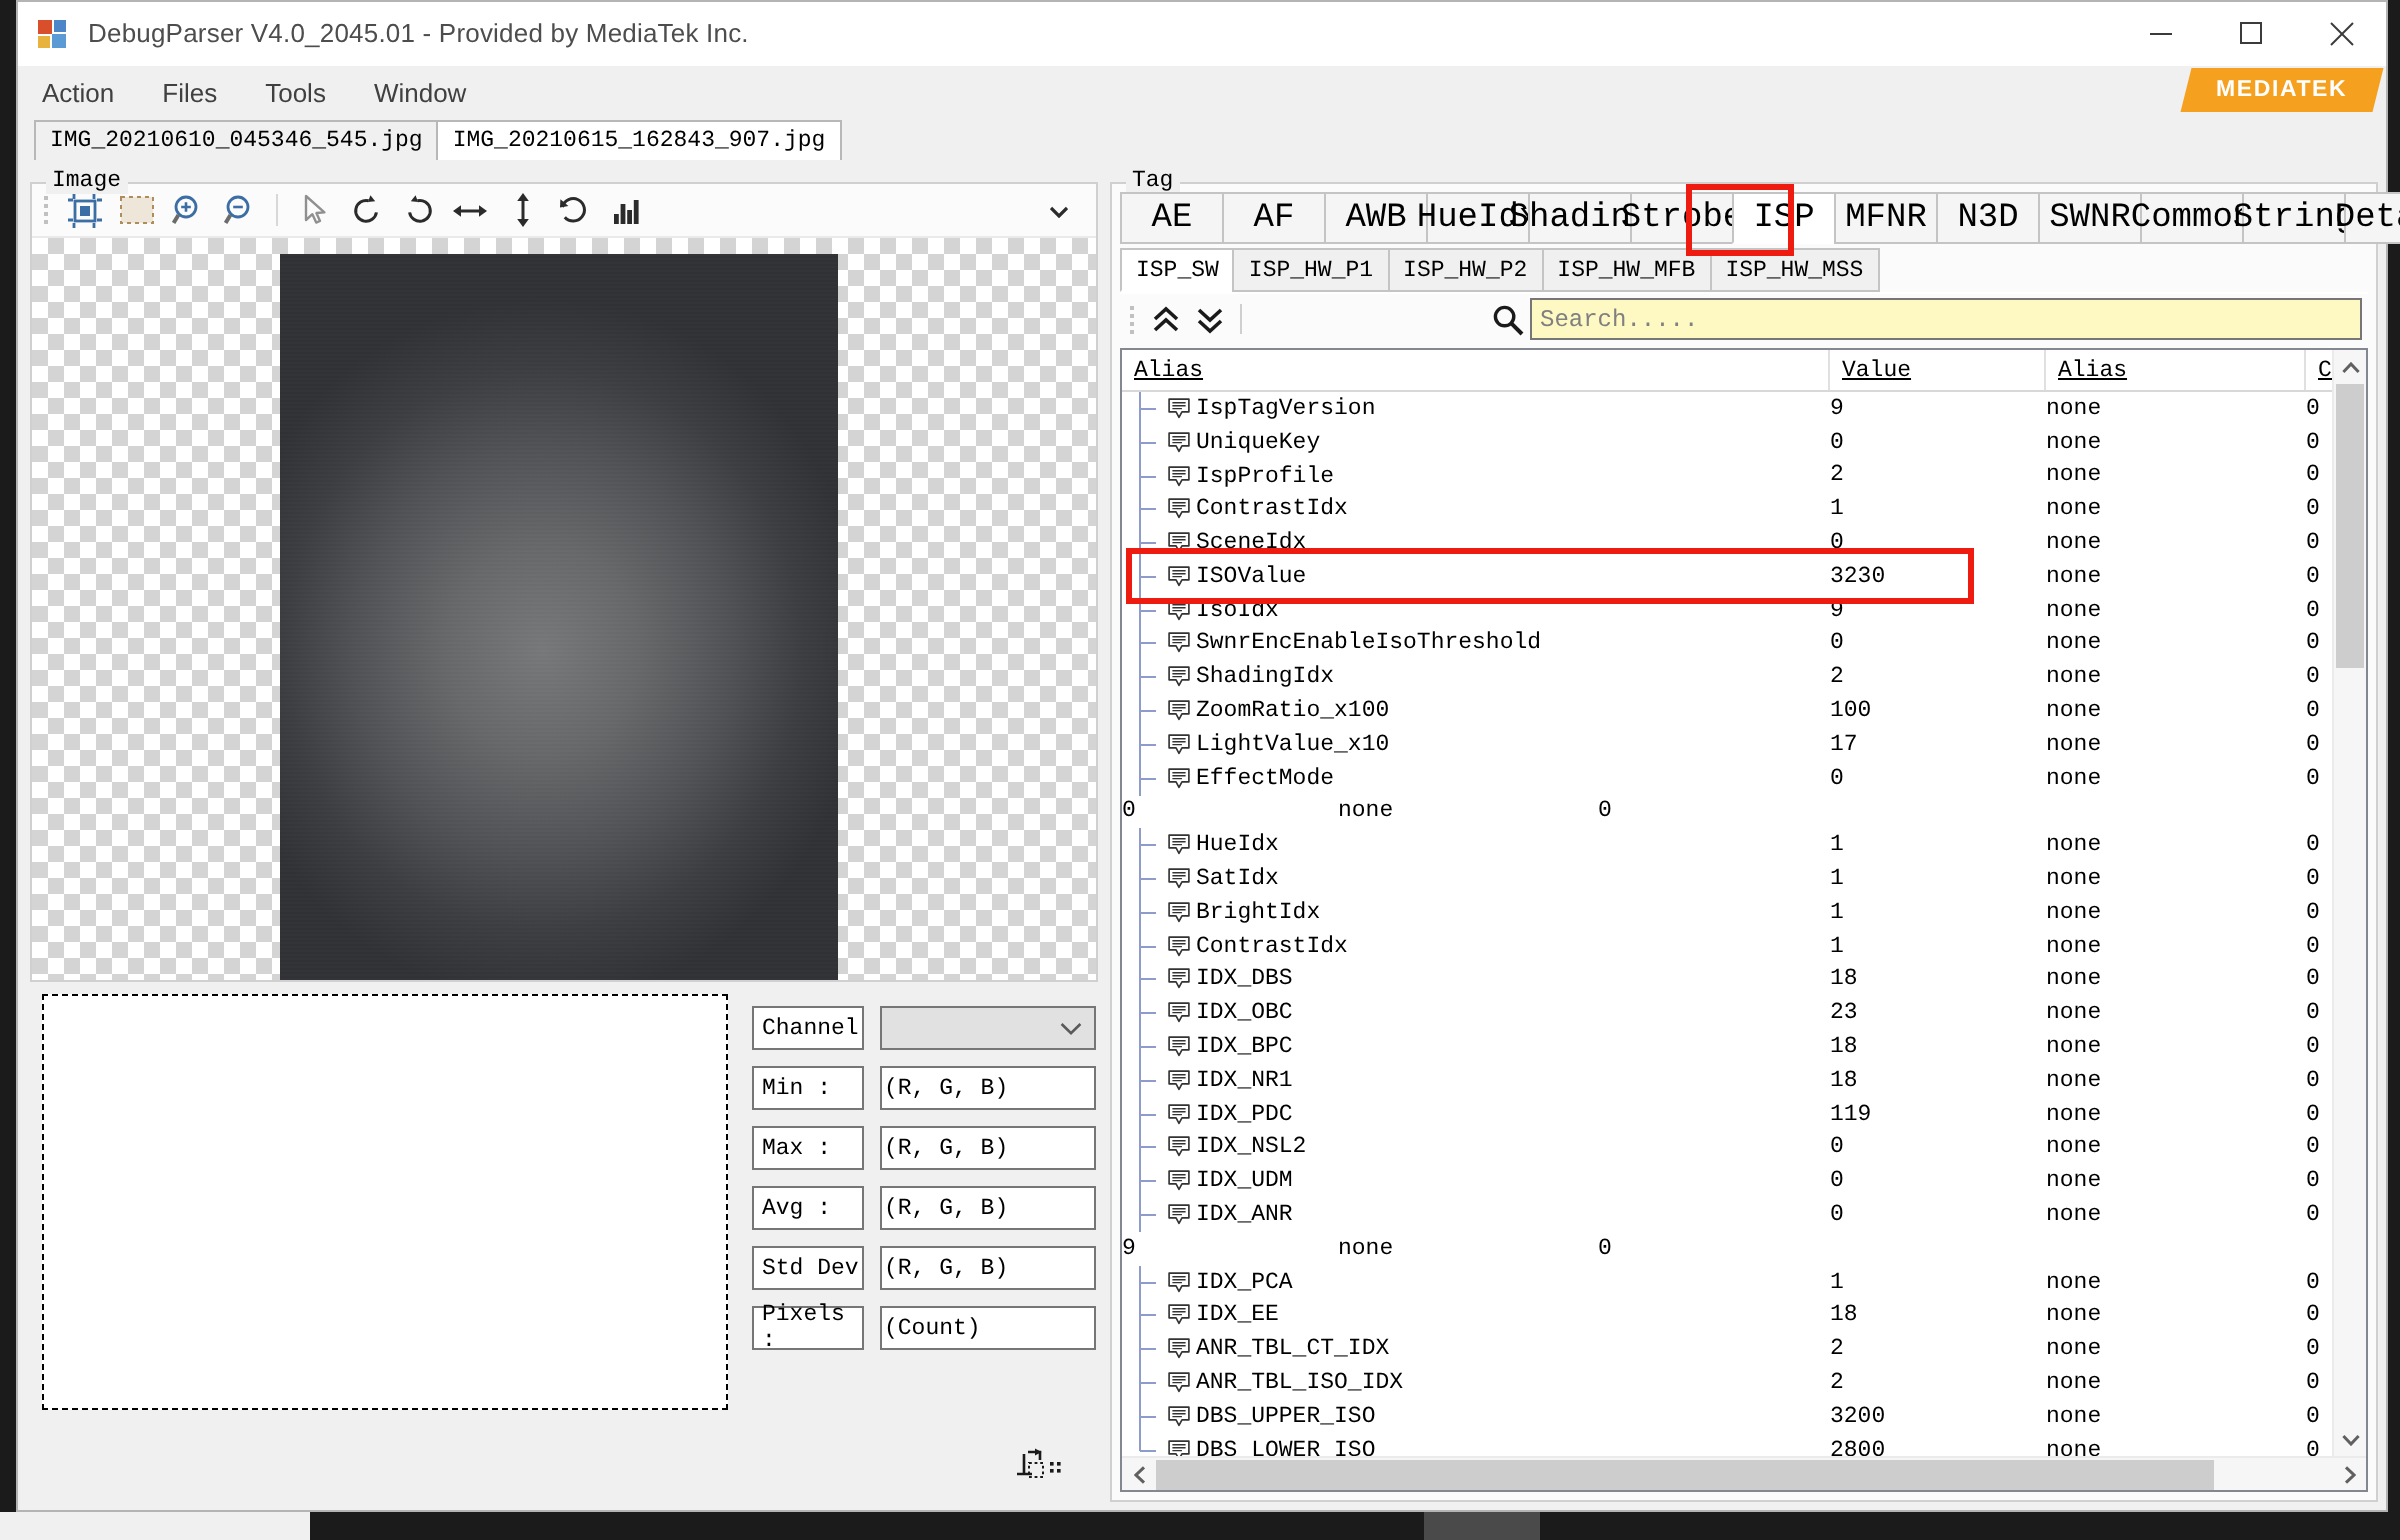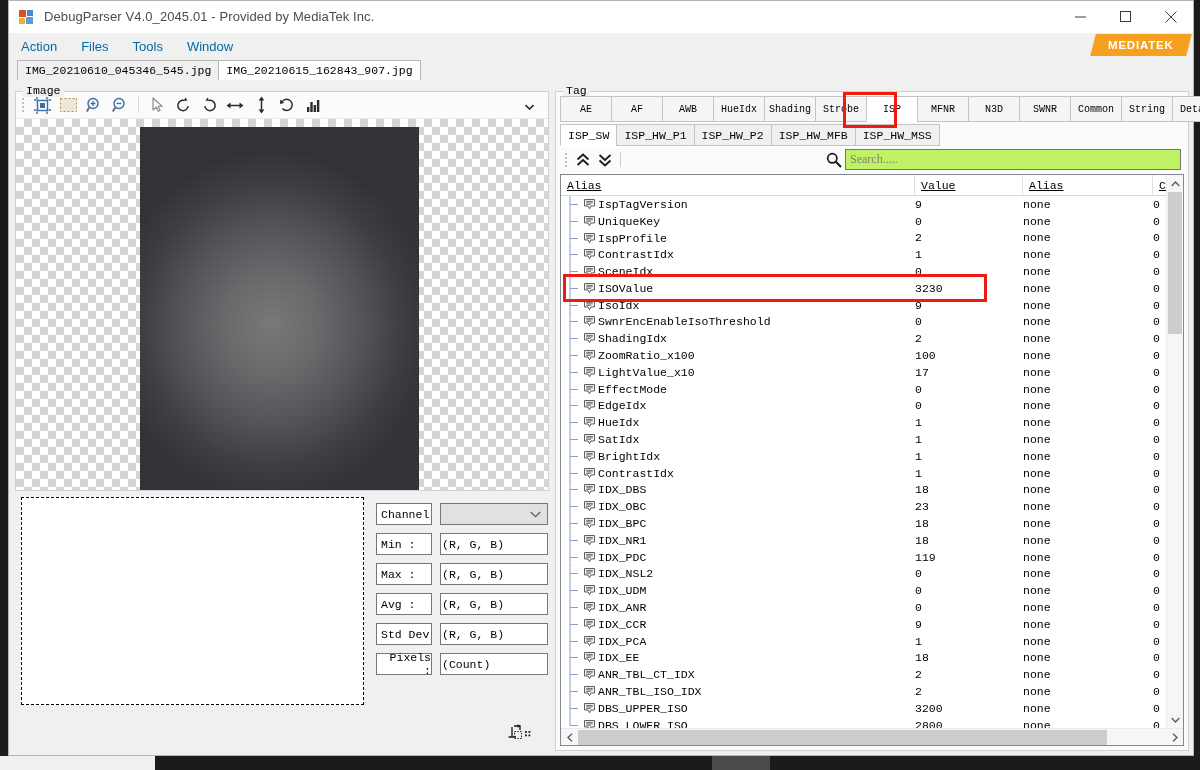--- a/index.html
+++ b/index.html
@@ -57,21 +57,21 @@
   }
   .win-btn svg { display: block; }
   
   .menubar {
     height: 26px; background: #f0f0f0;
     display: flex; align-items: center;
     position: relative;
     flex: 0 0 auto;
   }
   .menu-item {
-    font-size: 13px; color: #0369a1;
+    font-size: 13px; color: #404040;
     padding: 2px 12px;
     font-family: "Liberation Sans", sans-serif;
   }
   .brand {
     position: absolute; right: 4px; top: 1px;
     height: 22px; width: 96px;
     background: #f5a01e;
     transform: skewX(-14deg);
     display: flex; align-items: center; justify-content: center;
   }
@@ -101,21 +101,20 @@
     background: #f0f0f0;
     margin-right: -1px;
   }
   .doctab.active { background: #ffffff; }
   
   .wbody {
     flex: 1 1 auto;
     display: flex;
     padding: 2px 4px 4px 6px;
     min-height: 0;
-    text-align: right;
   }
   
   .gbox {
     position: relative;
     border: 1px solid #d0d0d0;
     background: #fbfbfb;
   }
   .gbox > .glabel {
     position: absolute;
     top: -8px; left: 7px;
@@ -224,21 +223,21 @@
     min-width: 0;
   }
   .tagbox { flex:1 1 auto; display:flex; flex-direction:column; min-height:0; padding: 4px 4px 4px 4px;}
   .tagrow1 { display: flex; align-items: stretch; height: 26px; flex:0 0 auto; position: relative;}
   .ttab {
     border: 1px solid #c4c4c4;
     border-bottom: 1px solid #c4c4c4;
     background: #f5f5f5;
     display: flex; align-items: center; justify-content: center;
     font-family: "Liberation Mono", monospace;
-    font-size: 10px; color: #000;
+    font-size: 17px; color: #000;
     margin-right: -1px;
     padding: 0 6px;
     min-width: 52px;
   }
   .ttab.active {
     background: #ffffff;
     border-bottom-color: #ffffff;
   }
   .redbox {
     position: absolute;
@@ -259,26 +258,26 @@
   .searchbar {
     height: 26px; display:flex; align-items:center;
     background:#fbfbfb; flex:0 0 auto;
     border-top:1px solid #fff;
     padding-left: 3px;
   }
   .chev { width:22px; height:20px; display:flex; align-items:center; justify-content:center; }
   .vsep { width:1px; height:15px; background:#cfcfcf; margin: 0 8px 0 4px; }
   .search-icon { margin-left:auto; margin-right: 3px; display:flex; align-items:center; }
   .searchinput {
-    width: 336px; height: 21px;
+    width: 416px; height: 21px;
     border: 1px solid #767676;
-    background: #bef264;
+    background: #fef9c3;
     display: flex; align-items: center;
     padding-left: 4px;
-    font-family: Liberation Serif, serif;
+    font-family: Liberation Mono, monospace;
     font-size: 12px; color: #808080;
     margin-right: 3px;
   }
   
   .tablewrap {
     flex: 1 1 auto; min-height: 0;
     border: 1px solid #828790;
     background: #fff;
     display: flex; flex-direction: column;
     margin-top: 2px;
@@ -821,33 +820,20 @@
                       <path d="M0.6 0.6 H11.4 V7.6 H7.6 L6 10.6 L4.4 7.6 H0.6 Z" fill="#fff" stroke="#333" stroke-width="0.9" stroke-linejoin="round"></path>
                       <path d="M2.4 2.6 H9.6 M2.4 4.2 H9.6 M2.4 5.8 H7.6" stroke="#333" stroke-width="0.8"></path>
                     </svg>
                     <span style="margin-left:3px">EffectMode</span>
                   </div>
                   <div class="td c2">0</div>
                   <div class="td c3">none</div>
                   <div class="td c4">0</div>
                 </div>
                 <div class="trow">
-                  <div class="td c1">
-                    <span class="treeglyph">
-                      <svg width="14" height="17" viewBox="0 0 14 17" style="flex:0 0 auto">
-                        <line x1="3" y1="0" x2="3" y2="17" stroke="#8e9ccc" stroke-width="1"></line>
-                        <line x1="3" y1="8.5" x2="11" y2="8.5" stroke="#8e9ccc" stroke-width="1"></line>
-                      </svg>
-                    </span>
-                    <svg class="node-icon" viewBox="0 0 12 12">
-                      <path d="M0.6 0.6 H11.4 V7.6 H7.6 L6 10.6 L4.4 7.6 H0.6 Z" fill="#fff" stroke="#333" stroke-width="0.9" stroke-linejoin="round"></path>
-                      <path d="M2.4 2.6 H9.6 M2.4 4.2 H9.6 M2.4 5.8 H7.6" stroke="#333" stroke-width="0.8"></path>
-                    </svg>
-                    <span style="margin-left:3px">EdgeIdx</span>
-                  </div>
                   <div class="td c2">0</div>
                   <div class="td c3">none</div>
                   <div class="td c4">0</div>
                 </div>
                 <div class="trow">
                   <div class="td c1">
                     <span class="treeglyph">
                       <svg width="14" height="17" viewBox="0 0 14 17" style="flex:0 0 auto">
                         <line x1="3" y1="0" x2="3" y2="17" stroke="#8e9ccc" stroke-width="1"></line>
                         <line x1="3" y1="8.5" x2="11" y2="8.5" stroke="#8e9ccc" stroke-width="1"></line>
@@ -1055,33 +1041,20 @@
                       <path d="M0.6 0.6 H11.4 V7.6 H7.6 L6 10.6 L4.4 7.6 H0.6 Z" fill="#fff" stroke="#333" stroke-width="0.9" stroke-linejoin="round"></path>
                       <path d="M2.4 2.6 H9.6 M2.4 4.2 H9.6 M2.4 5.8 H7.6" stroke="#333" stroke-width="0.8"></path>
                     </svg>
                     <span style="margin-left:3px">IDX_ANR</span>
                   </div>
                   <div class="td c2">0</div>
                   <div class="td c3">none</div>
                   <div class="td c4">0</div>
                 </div>
                 <div class="trow">
-                  <div class="td c1">
-                    <span class="treeglyph">
-                      <svg width="14" height="17" viewBox="0 0 14 17" style="flex:0 0 auto">
-                        <line x1="3" y1="0" x2="3" y2="17" stroke="#8e9ccc" stroke-width="1"></line>
-                        <line x1="3" y1="8.5" x2="11" y2="8.5" stroke="#8e9ccc" stroke-width="1"></line>
-                      </svg>
-                    </span>
-                    <svg class="node-icon" viewBox="0 0 12 12">
-                      <path d="M0.6 0.6 H11.4 V7.6 H7.6 L6 10.6 L4.4 7.6 H0.6 Z" fill="#fff" stroke="#333" stroke-width="0.9" stroke-linejoin="round"></path>
-                      <path d="M2.4 2.6 H9.6 M2.4 4.2 H9.6 M2.4 5.8 H7.6" stroke="#333" stroke-width="0.8"></path>
-                    </svg>
-                    <span style="margin-left:3px">IDX_CCR</span>
-                  </div>
                   <div class="td c2">9</div>
                   <div class="td c3">none</div>
                   <div class="td c4">0</div>
                 </div>
                 <div class="trow">
                   <div class="td c1">
                     <span class="treeglyph">
                       <svg width="14" height="17" viewBox="0 0 14 17" style="flex:0 0 auto">
                         <line x1="3" y1="0" x2="3" y2="17" stroke="#8e9ccc" stroke-width="1"></line>
                         <line x1="3" y1="8.5" x2="11" y2="8.5" stroke="#8e9ccc" stroke-width="1"></line>

